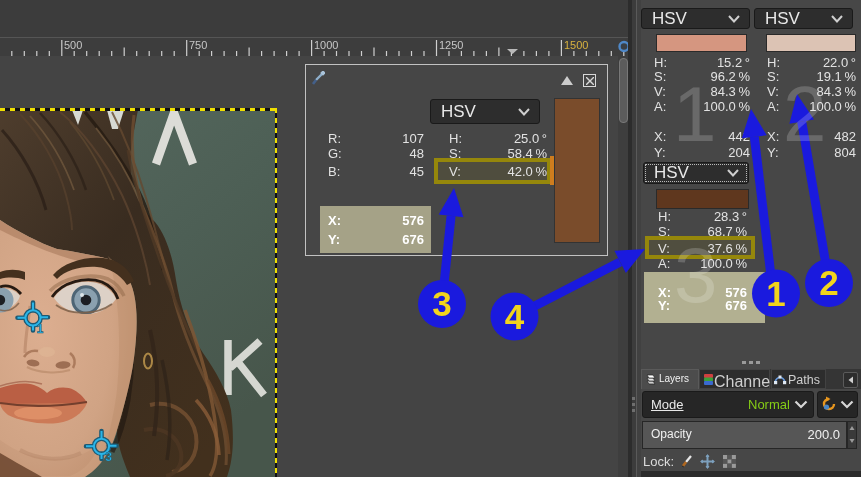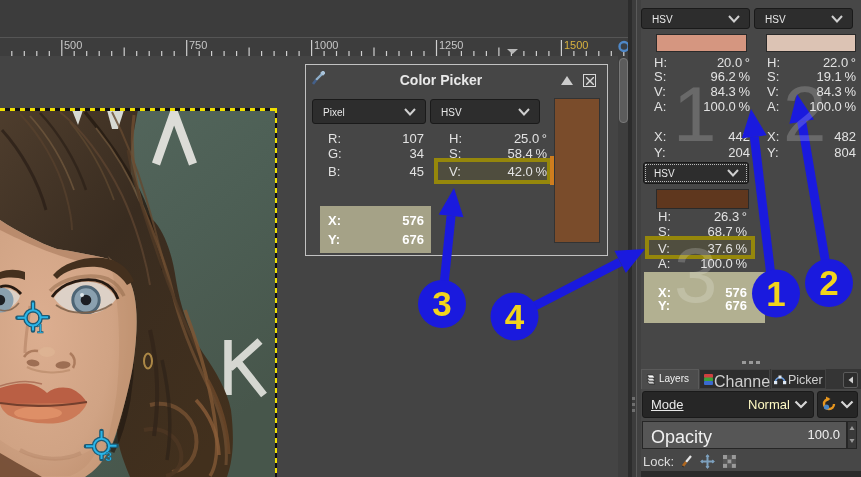--- a/index.html
+++ b/index.html
@@ -2,21 +2,21 @@
 <html><head><meta charset="utf-8"><style>
 html,body{margin:0;padding:0;background:#3c3c3c;}
 *{box-sizing:border-box;}
 #root{position:relative;width:861px;height:477px;overflow:hidden;background:#3c3c3c;
  font-family:"Liberation Sans",sans-serif;}
 .abs{position:absolute;}
 .row{position:absolute;font-size:13px;color:#e2e2e2;}
 .row .lb{position:absolute;left:0;top:0;}
 .row .vl{position:absolute;right:0;top:0;text-align:right;}
 .combo{position:absolute;background:#2d2d2d;border:1px solid #1a1a1a;border-radius:3px;
- color:#e8e8e8;font-size:10px;}
+ color:#e8e8e8;font-size:17px;}
 .combo span{position:absolute;left:10px;top:50%;transform:translateY(-50%);}
 .chev{position:absolute;right:9px;top:50%;transform:translateY(-50%);width:12px;height:8px;}
 .swatch{position:absolute;border:1px solid #2a2a2a;}
 .ghost{position:absolute;color:rgba(255,255,255,0.19);font-size:78px;font-weight:400;line-height:1;z-index:1;}
 </style></head>
 <body>
 <div id="root">
 
 <div class="abs" style="left:0;top:0;width:636px;height:38px;background:#3c3c3c;"></div>
 <div class="abs" style="left:0;top:37px;width:636px;height:1px;background:#555;"></div>
@@ -46,21 +46,21 @@
 <div class="combo" style="left:641px;top:8px;width:109px;height:21px;">
       <span>HSV</span>
  <svg class="chev" viewBox="0 0 12 8">
         <polyline points="1,1 6,6.5 11,1" stroke="#cfcfcf" stroke-width="2" fill="none"></polyline>
       </svg>
     </div>
 <div class="swatch" style="left:656px;top:33.5px;width:91px;height:18.5px;background:#d59680;"></div>
 <div class="ghost" style="left:673px;top:74.5px;">1</div>
 <div class="row" style="left:654px;top:54.5px;width:96px;">
       <span class="lb">H:</span>
-      <span class="vl">20.0 °</span>
+      <span class="vl">15.2 °</span>
     </div>
 <div class="row" style="left:654px;top:69px;width:96px;">
       <span class="lb">S:</span>
       <span class="vl">96.2 %</span>
     </div>
 <div class="row" style="left:654px;top:84px;width:96px;">
       <span class="lb">V:</span>
       <span class="vl">84.3 %</span>
     </div>
 <div class="row" style="left:654px;top:99px;width:96px;">
@@ -112,21 +112,21 @@
 <div class="combo" style="left:643px;top:162px;width:106px;height:22px;outline:1px dotted #bbb;outline-offset:-3px;">
       <span>HSV</span>
  <svg class="chev" viewBox="0 0 12 8">
         <polyline points="1,1 6,6.5 11,1" stroke="#cfcfcf" stroke-width="2" fill="none"></polyline>
       </svg>
     </div>
 <div class="swatch" style="left:656px;top:188.5px;width:93px;height:20px;background:#5f371e;"></div>
 <div class="ghost" style="left:674px;top:236px;">3</div>
 <div class="row" style="left:658px;top:209px;width:89px;">
       <span class="lb">H:</span>
-      <span class="vl">26.3 °</span>
+      <span class="vl">28.3 °</span>
     </div>
 <div class="row" style="left:658px;top:224px;width:89px;">
       <span class="lb">S:</span>
       <span class="vl">68.7 %</span>
     </div>
 <div class="abs" style="left:645px;top:236px;width:110px;height:23px;border:4px solid #95870b;background:rgba(149,135,11,0.12);"></div>
 <div class="row" style="left:658px;top:240.5px;width:89px;">
       <span class="lb">V:</span>
       <span class="vl">37.6 %</span>
     </div>
@@ -163,45 +163,45 @@
  <rect x="2" y="9" width="9" height="4" rx="1" fill="#3a6ad0"></rect>
 </svg>
 <div class="abs" style="left:714px;top:372.5px;font-size:16px;color:#cfcfcf;">Channels</div>
 <div class="abs" style="left:771px;top:369px;width:55px;height:20px;background:#2d2d2d;border:1px solid #424242;"></div>
 <svg class="abs" style="left:773px;top:371.5px;" width="14" height="14" viewBox="0 0 14 14">
  <path d="M2,10 C4,4 10,4 12,10" stroke="#6699dd" stroke-width="1.6" fill="none"></path>
  <rect x="1" y="9" width="3.2" height="3.2" fill="#dfe8f2"></rect>
       <rect x="10" y="9" width="3.2" height="3.2" fill="#dfe8f2"></rect>
  <rect x="5.5" y="3.5" width="3" height="3" fill="#dfe8f2"></rect>
 </svg>
-<div class="abs" style="left:788px;top:372.5px;font-size:12.5px;color:#cfcfcf;">Picker</div>
+<div class="abs" style="left:788px;top:372.5px;font-size:12.5px;color:#cfcfcf;">Paths</div>
 <div class="abs" style="left:843px;top:372px;width:15px;height:16px;background:#2d2d2d;border:1px solid #5a5a5a;border-radius:2px;"></div>
 <svg class="abs" style="left:846px;top:376px;" width="9" height="8" viewBox="0 0 9 8">
       <path d="M7,0.5 L2.5,4 L7,7.5 Z" fill="#cfcfcf"></path>
     </svg>
 
 <div class="abs" style="left:642px;top:390.5px;width:172px;height:27px;background:#262626;border:1px solid #1a1a1a;border-radius:3px;"></div>
 <div class="abs" style="left:651px;top:397px;font-size:13px;color:#e8e8e8;text-decoration:underline;">Mode</div>
-<div class="abs" style="left:748px;top:397px;font-size:13px;color:#fef9c3;">Normal</div>
+<div class="abs" style="left:748px;top:397px;font-size:13px;color:#84cc16;">Normal</div>
 <svg class="abs" style="left:794px;top:400px;" width="14" height="9" viewBox="0 0 14 9">
       <polyline points="1.5,1.5 7,7 12.5,1.5" stroke="#d6d6d6" stroke-width="2.2" fill="none"></polyline>
     </svg>
 <div class="abs" style="left:817px;top:390.5px;width:41px;height:27px;background:#262626;border:1px solid #1a1a1a;border-radius:3px;"></div>
 <svg class="abs" style="left:822px;top:396px;" width="15" height="16" viewBox="0 0 15 16">
  <path d="M12,8 A5,5 0 1 1 7,3" stroke="#e8961e" stroke-width="2.4" fill="none"></path>
  <path d="M4,0.5 L8.5,3 L4,5.8 Z" fill="#e8961e"></path>
  <circle cx="4.5" cy="11" r="2.6" fill="#4b86c5"></circle>
 </svg>
 <svg class="abs" style="left:840px;top:400px;" width="14" height="9" viewBox="0 0 14 9">
       <polyline points="1.5,1.5 7,7 12.5,1.5" stroke="#d6d6d6" stroke-width="2.2" fill="none"></polyline>
     </svg>
 
 <div class="abs" style="left:642px;top:420.5px;width:205px;height:28px;background:#565656;border:1px solid #262626;"></div>
-<div class="abs" style="left:651px;top:427px;font-size:18px;color:#f0f0f0;">Opacity</div>
-<div class="abs" style="left:780px;top:427px;width:60px;text-align:right;font-size:13px;color:#f0f0f0;">100.0</div>
+<div class="abs" style="left:651px;top:427px;font-size:12px;color:#f0f0f0;">Opacity</div>
+<div class="abs" style="left:780px;top:427px;width:60px;text-align:right;font-size:13px;color:#f0f0f0;">200.0</div>
 <div class="abs" style="left:847px;top:420.5px;width:10px;height:28px;background:#3a3a3a;border:1px solid #262626;"></div>
 <svg class="abs" style="left:848px;top:423px;" width="8" height="23" viewBox="0 0 8 23">
  <path d="M4,3 L6.5,7 L1.5,7 Z" fill="#9a9a9a"></path>
       <path d="M4,20 L6.5,16 L1.5,16 Z" fill="#9a9a9a"></path>
 </svg>
 
 <div class="abs" style="left:643px;top:454px;font-size:13px;color:#dcdcdc;">Lock:</div>
 <svg class="abs" style="left:679px;top:454px;" width="15" height="15" viewBox="0 0 15 15">
  <path d="M12,2 L7,8" stroke="#e8e8e8" stroke-width="2.2"></path>
  <path d="M7,8 L4,12" stroke="#b06820" stroke-width="2.6"></path>
@@ -324,47 +324,40 @@
 
 <div class="abs" style="left:0;top:108px;width:277px;height:2.5px;background:repeating-linear-gradient(90deg,#f0e000 0,#f0e000 5px,#111 5px,#111 10px);"></div>
 <div class="abs" style="left:274.5px;top:108px;width:2.5px;height:369px;background:repeating-linear-gradient(180deg,#f0e000 0,#f0e000 5px,#111 5px,#111 10px);"></div>
 
 <div class="abs" style="left:305px;top:64px;width:303px;height:192px;background:#464646;border:1px solid #c2c2c2;"></div>
 <svg class="abs" style="left:311px;top:71px;" width="14" height="15" viewBox="0 0 14 15">
  <path d="M12,2 L5,9" stroke="#8fb0cc" stroke-width="2.4"></path>
  <path d="M5,9 L2,13" stroke="#44608a" stroke-width="2.6"></path>
  <rect x="10" y="0" width="4" height="4" fill="#aac4da" transform="rotate(45 12 2)"></rect>
 </svg>
-<div class="abs" style="left:305px;top:72px;width:272px;text-align:center;font-size:14px;font-weight:bold;color:#e8e8e8;">Color Picker</div>
 <svg class="abs" style="left:561px;top:76px;" width="12" height="9" viewBox="0 0 12 9">
       <path d="M6,0 L12,9 L0,9 Z" fill="#cccccc"></path>
     </svg>
 <div class="abs" style="left:583px;top:74px;width:13px;height:13px;border:1.5px solid #d8d8d8;"></div>
 <svg class="abs" style="left:585.5px;top:76.5px;" width="8" height="8" viewBox="0 0 8 8">
       <path d="M0,0 L8,8 M8,0 L0,8" stroke="#d8d8d8" stroke-width="1.4"></path>
     </svg>
-<div class="combo" style="left:312px;top:99px;width:114px;height:25px;">
-      <span>Pixel</span>
- <svg class="chev" viewBox="0 0 12 8">
-        <polyline points="1,1 6,6.5 11,1" stroke="#cfcfcf" stroke-width="2" fill="none"></polyline>
-      </svg>
-    </div>
 <div class="combo" style="left:430px;top:99px;width:110px;height:25px;">
       <span>HSV</span>
  <svg class="chev" viewBox="0 0 12 8">
         <polyline points="1,1 6,6.5 11,1" stroke="#cfcfcf" stroke-width="2" fill="none"></polyline>
       </svg>
     </div>
 <div class="row" style="left:328px;top:131px;width:96px;">
       <span class="lb">R:</span>
       <span class="vl">107</span>
     </div>
 <div class="row" style="left:328px;top:146px;width:96px;">
       <span class="lb">G:</span>
-      <span class="vl">34</span>
+      <span class="vl">48</span>
     </div>
 <div class="row" style="left:328px;top:163.5px;width:96px;">
       <span class="lb">B:</span>
       <span class="vl">45</span>
     </div>
 <div class="row" style="left:449px;top:131px;width:98px;">
       <span class="lb">H:</span>
       <span class="vl">25.0 °</span>
     </div>
 <div class="row" style="left:449px;top:146px;width:98px;">

